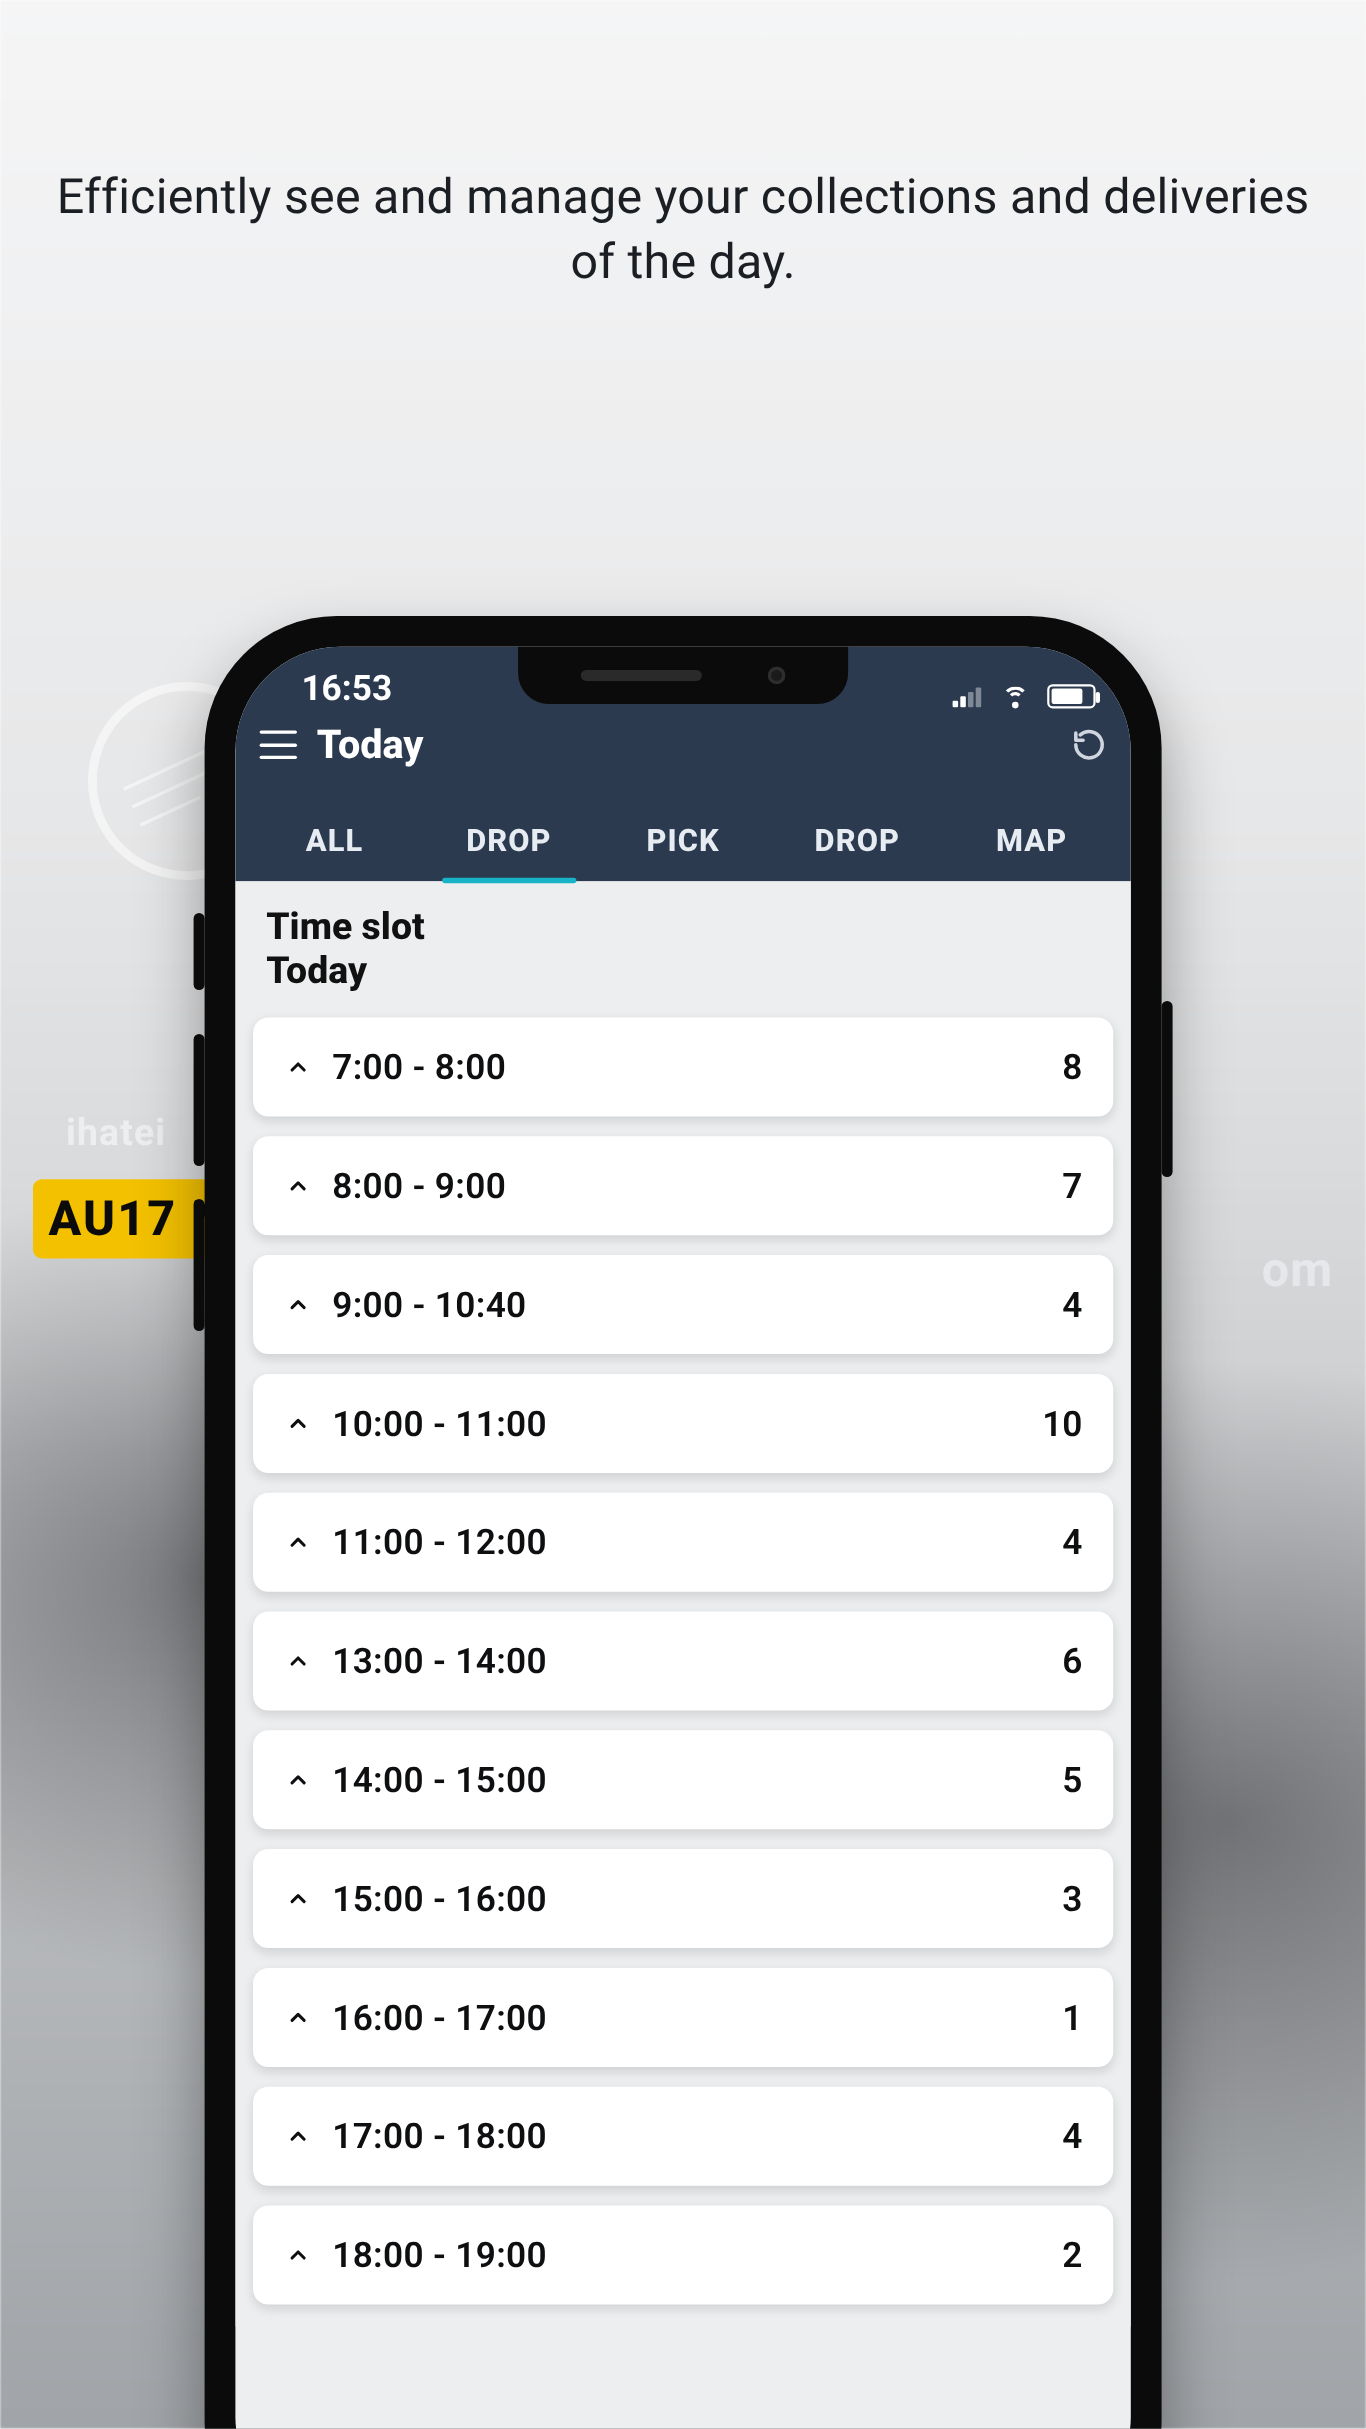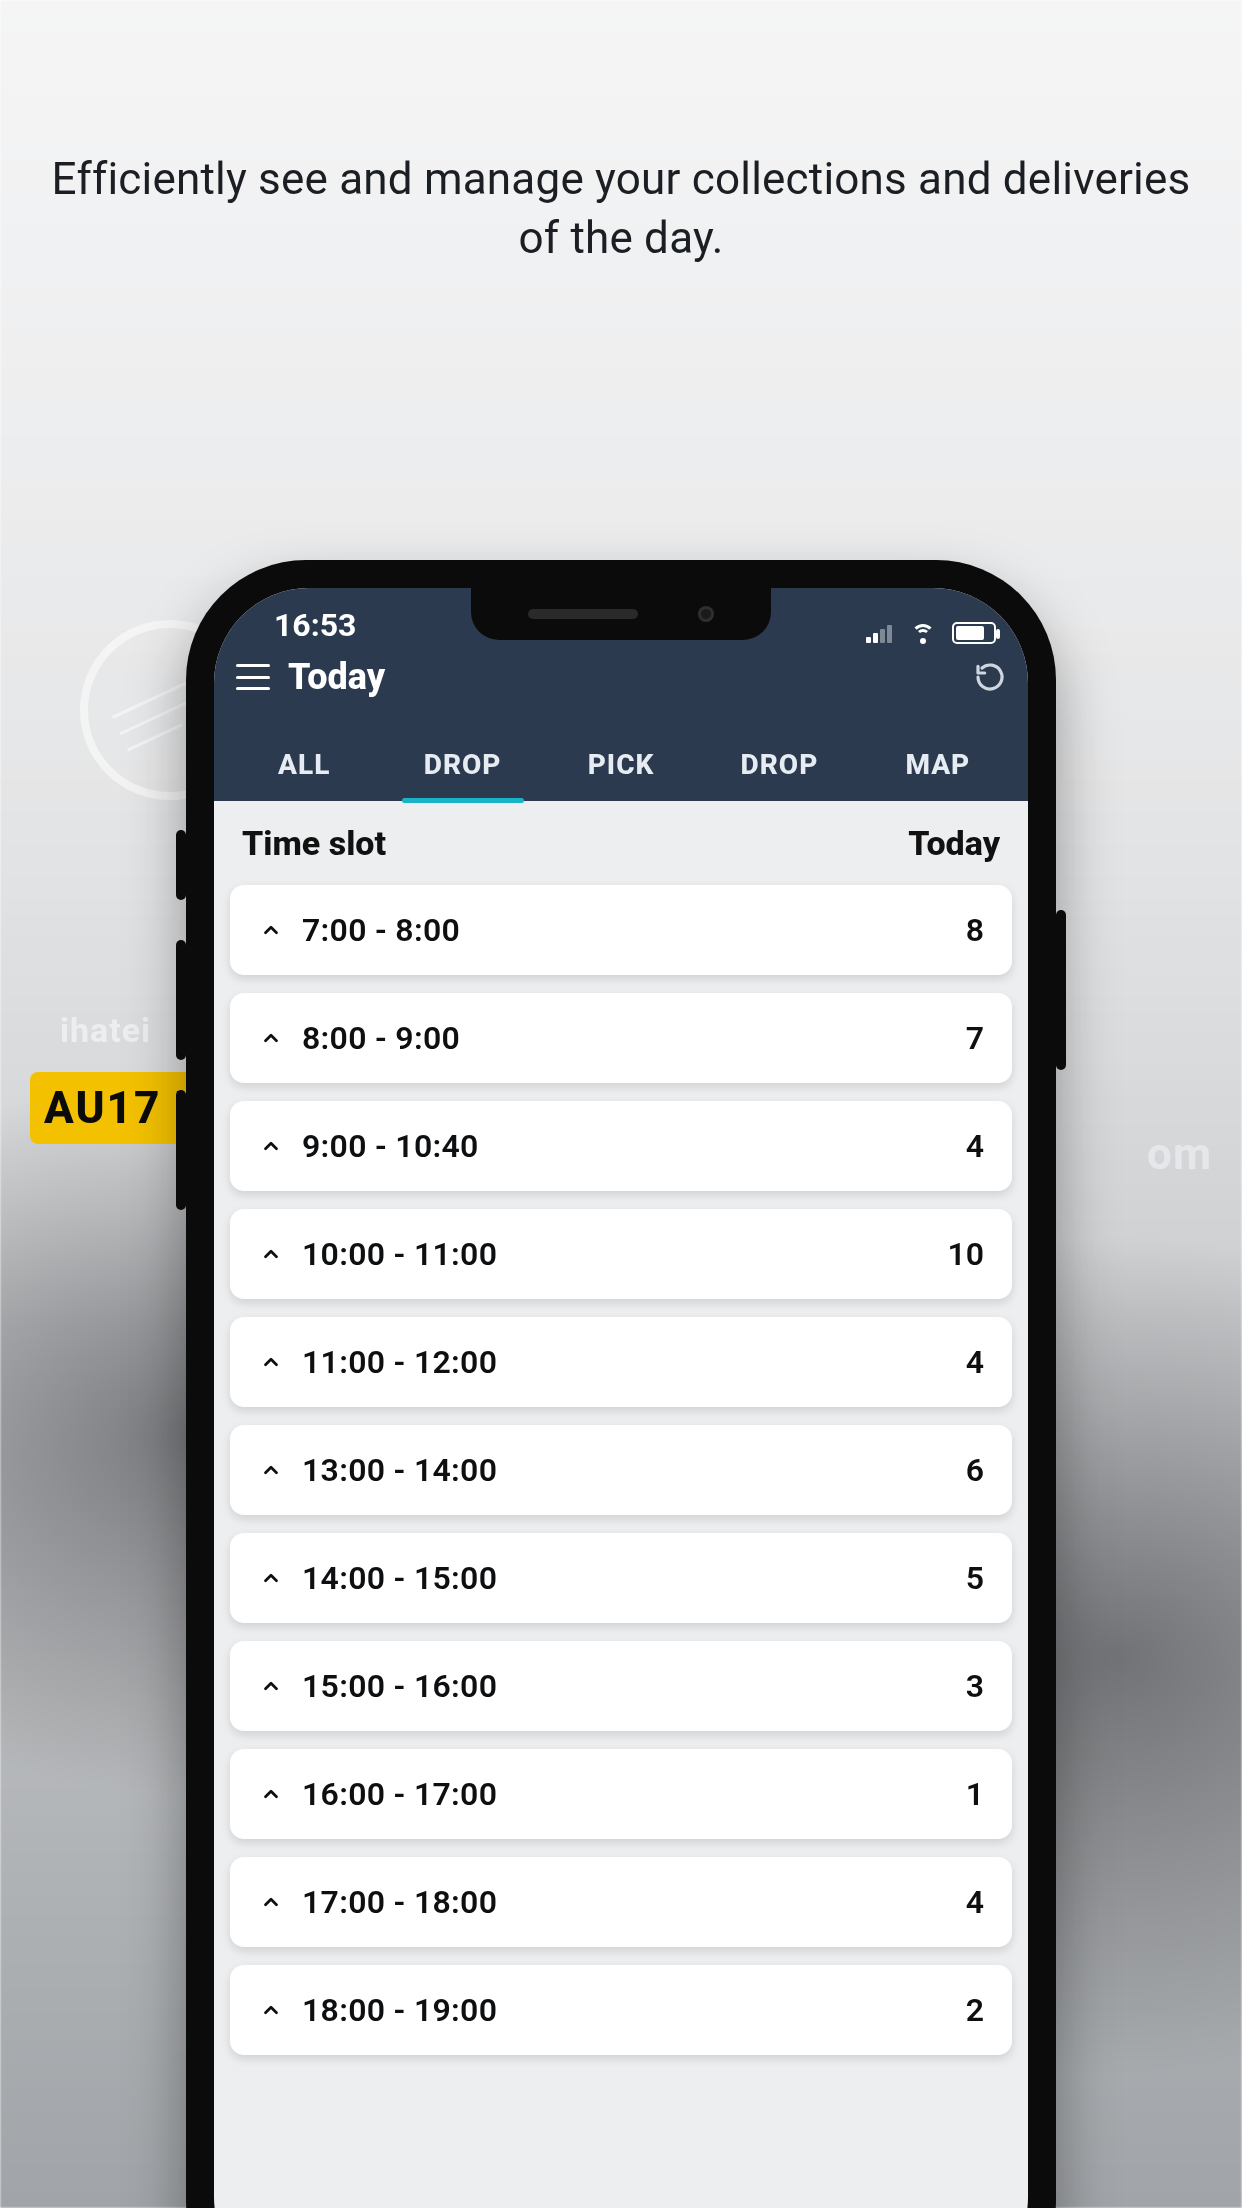--- a/index.html
+++ b/index.html
@@ -133,21 +133,21 @@
   .spacer{ flex:1; }
   .refresh{ width:32px; height:32px; cursor:pointer; color:#cfd6df; }
   .refresh svg{ width:100%; height:100%; display:block; }
 
   .tabs{ display:flex; padding:18px 14px 0 14px; gap:6px; }
   .tab{ flex:1; text-align:center; font-size:28px; font-weight:800; letter-spacing:1px; padding:18px 6px 20px; color:#e7ecf2; position:relative; cursor:pointer; }
   .tab.active::after{ content:""; position:absolute; left:10%; right:10%; bottom:-2px; height:5px; background:#19b3c7; border-radius:3px; }
 
   
   .content{ background:#eceef0; padding:0 0 20px 0; }
-  .list-header{ display:flex; justify-content:space-between; padding:22px 28px; font-size:34px; font-weight:800; color:#111; }
+  .list-header{ display:flex; justify-content:space-between; padding:22px 28px; font-size:34px; font-weight:800; color:#111;flex-direction:column; }
   .cards{ display:flex; flex-direction:column; gap:18px; padding:0 16px; }
   .card{
     background:#fff; border-radius:14px;
     box-shadow: 0 4px 10px rgba(0,0,0,.12);
     display:flex; align-items:center;
     padding:26px 28px;
     gap:18px;
     cursor:pointer;
   }
   .chev{ width:26px; height:26px; display:inline-flex; align-items:center; justify-content:center; color:#0e0f11; }

